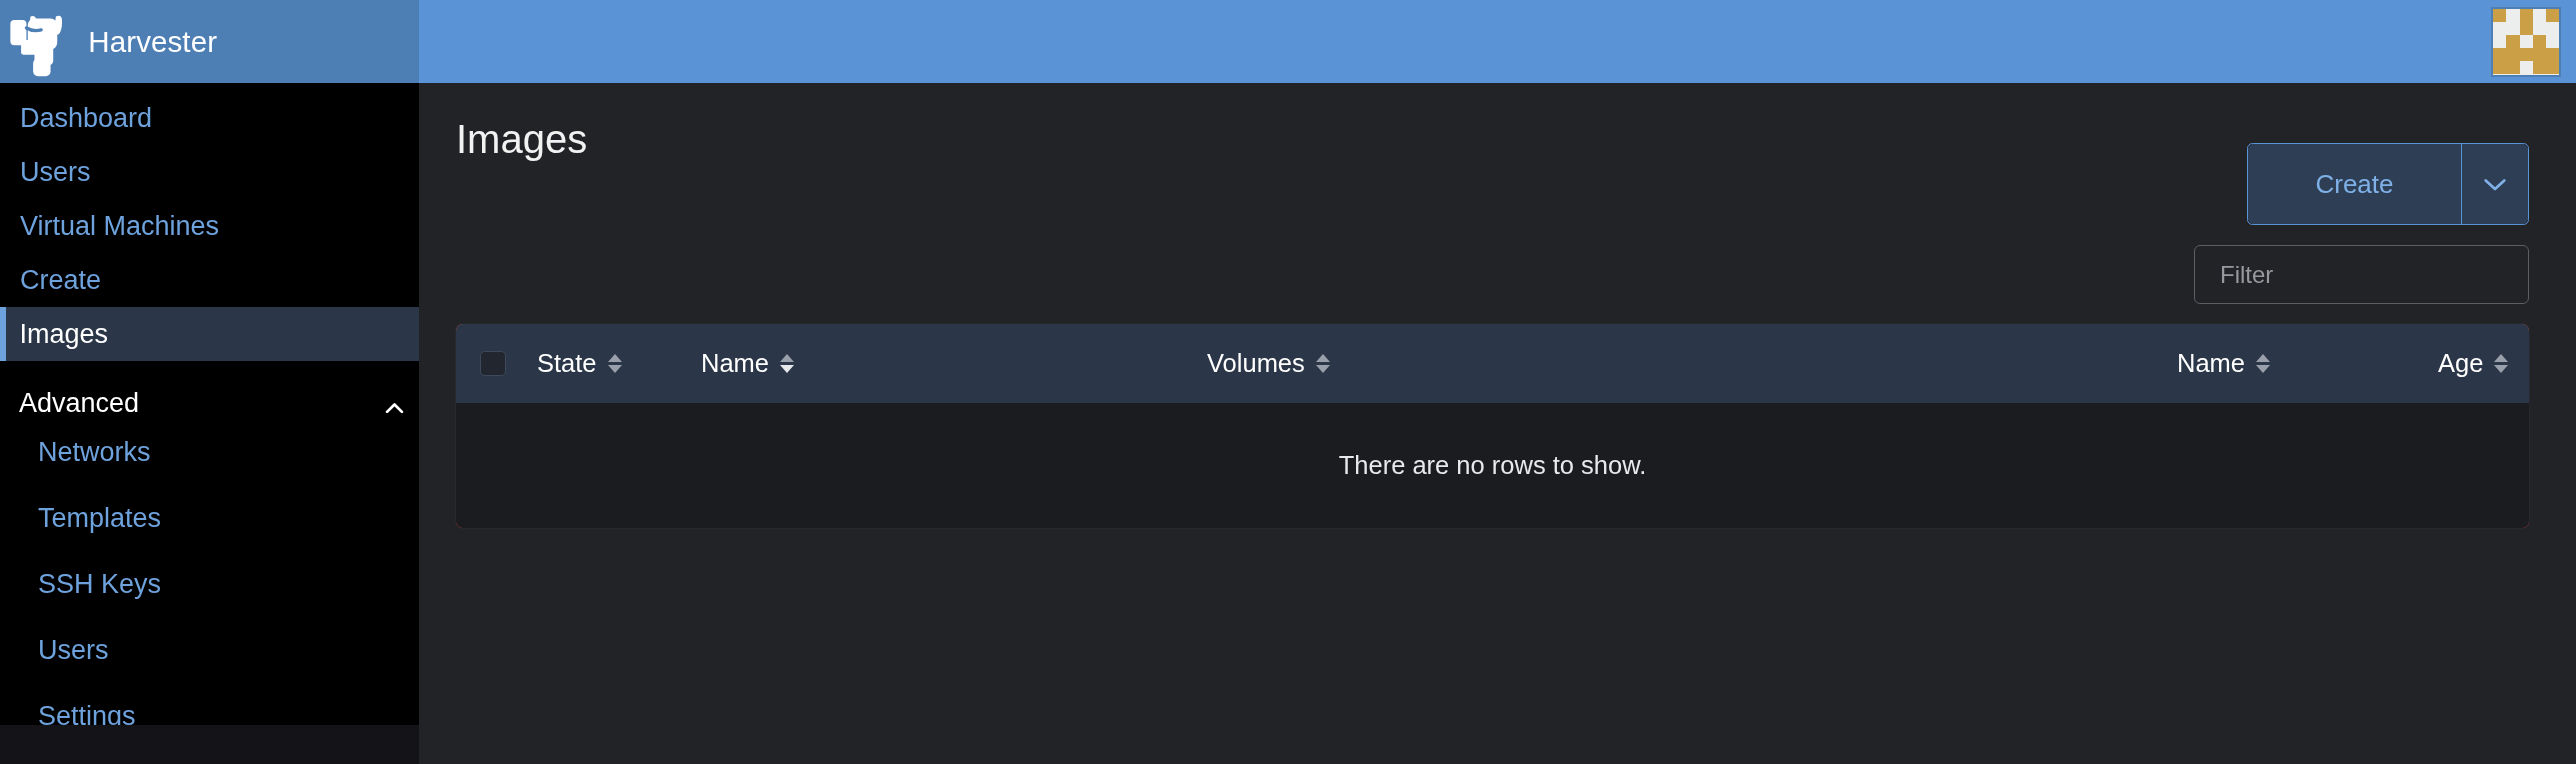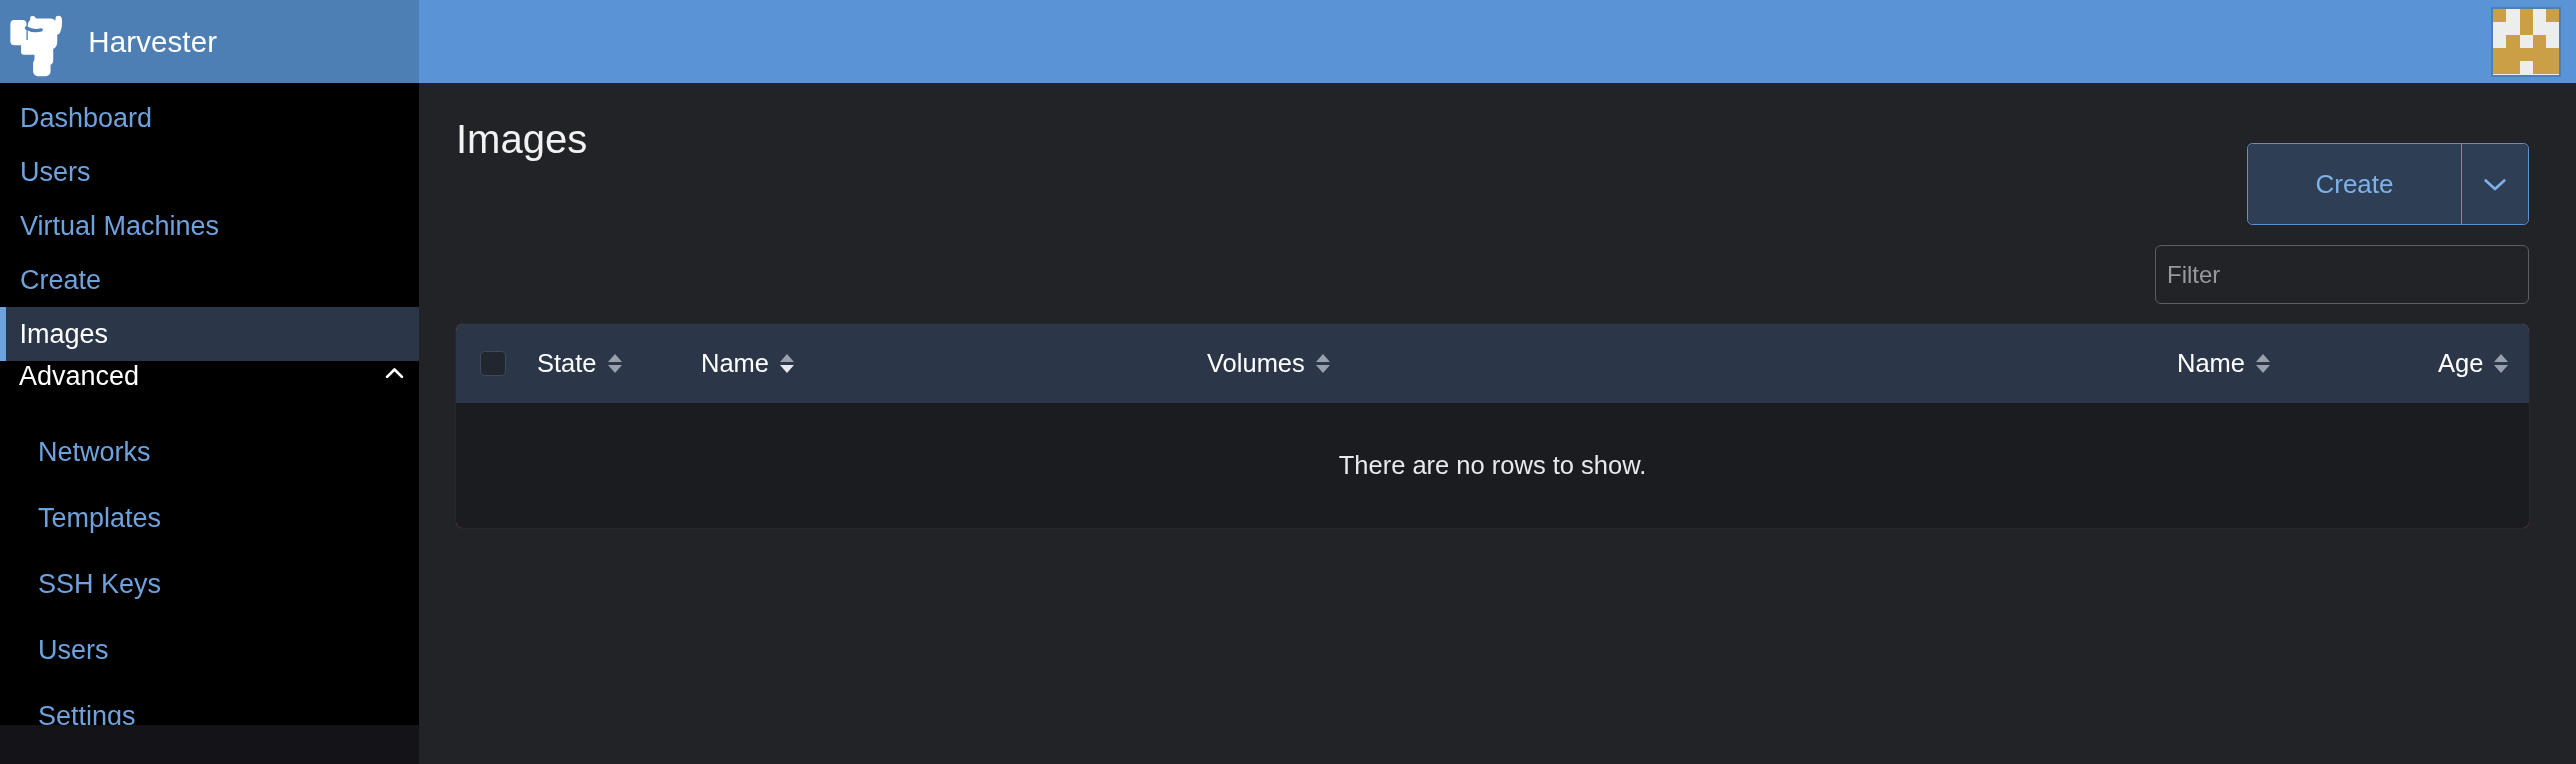--- a/index.html
+++ b/index.html
@@ -46,21 +46,21 @@
     cursor: pointer;
   }
   .nav-item.selected {
     background: #2b3748;
     color: #ffffff;
     border-left: 6.7px solid #6ea2dd;
     padding-left: 13.4px;
   }
   .nav-group-header {
     height: 58px;
-    display: flex; align-items: flex-start;
+    display: flex; align-items: flex-end;
     padding-left: 19px; padding-right: 13px;
     color: #ffffff;
     font-size: 27px;
     cursor: pointer;
     justify-content: space-between;
   }
   .nav-group-header .chev { width: 23px; height: 23px; display:inline-block; position:relative; }
   .nav-sub {
     height: 66px;
     display: flex; align-items: center;
@@ -128,27 +128,27 @@
     border-left: 1.3px solid #5b94d6;
     display: flex; align-items: center; justify-content: center;
     cursor: pointer;
   }
   .chev-down-lg {
     width: 24px; height: 13.4px; position: relative; display:inline-block;
   }
 
   .filter-row { display: flex; justify-content: flex-end; margin-top: 20px; }
   .filter-input {
-    width: 374px; height: 59px;
+    width: 335px; height: 59px;
     background: #222327;
     border: 1.3px solid #5c5e63;
     border-radius: 6px;
     color: #d8d8da;
     font-size: 24px;
-    padding: 0 11px;
+    padding: 0 25px;
     font-family: "Liberation Sans", sans-serif;
     outline: none;
   }
   .filter-input::placeholder { color: #97999e; }
 
   .table-card {
     margin-top: 20px;
     border-radius: 6.7px;
     overflow: hidden;
     background: #ef4444;

